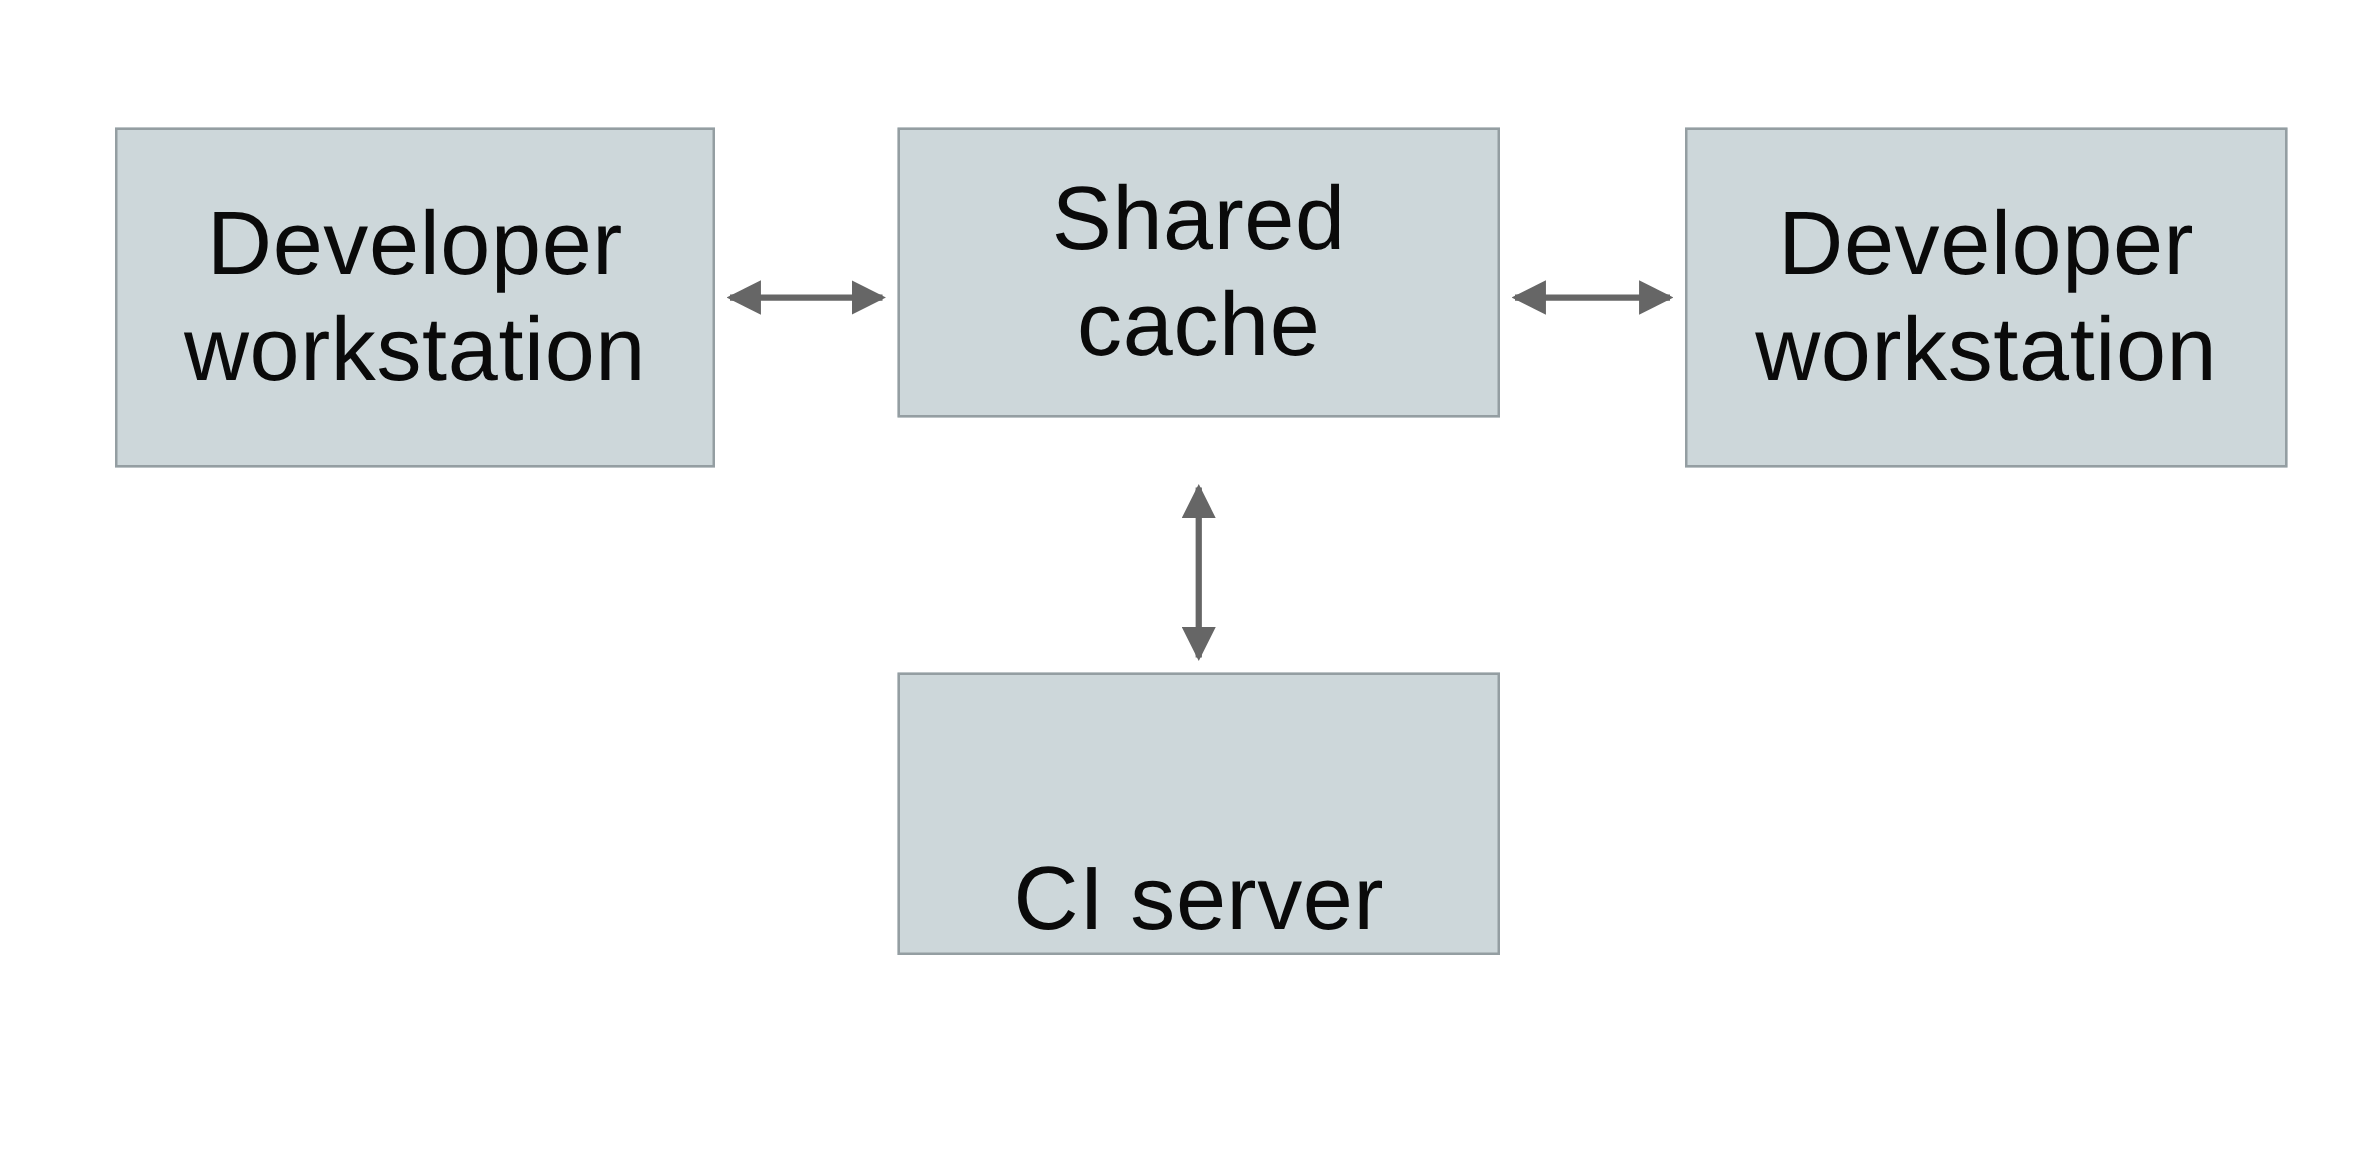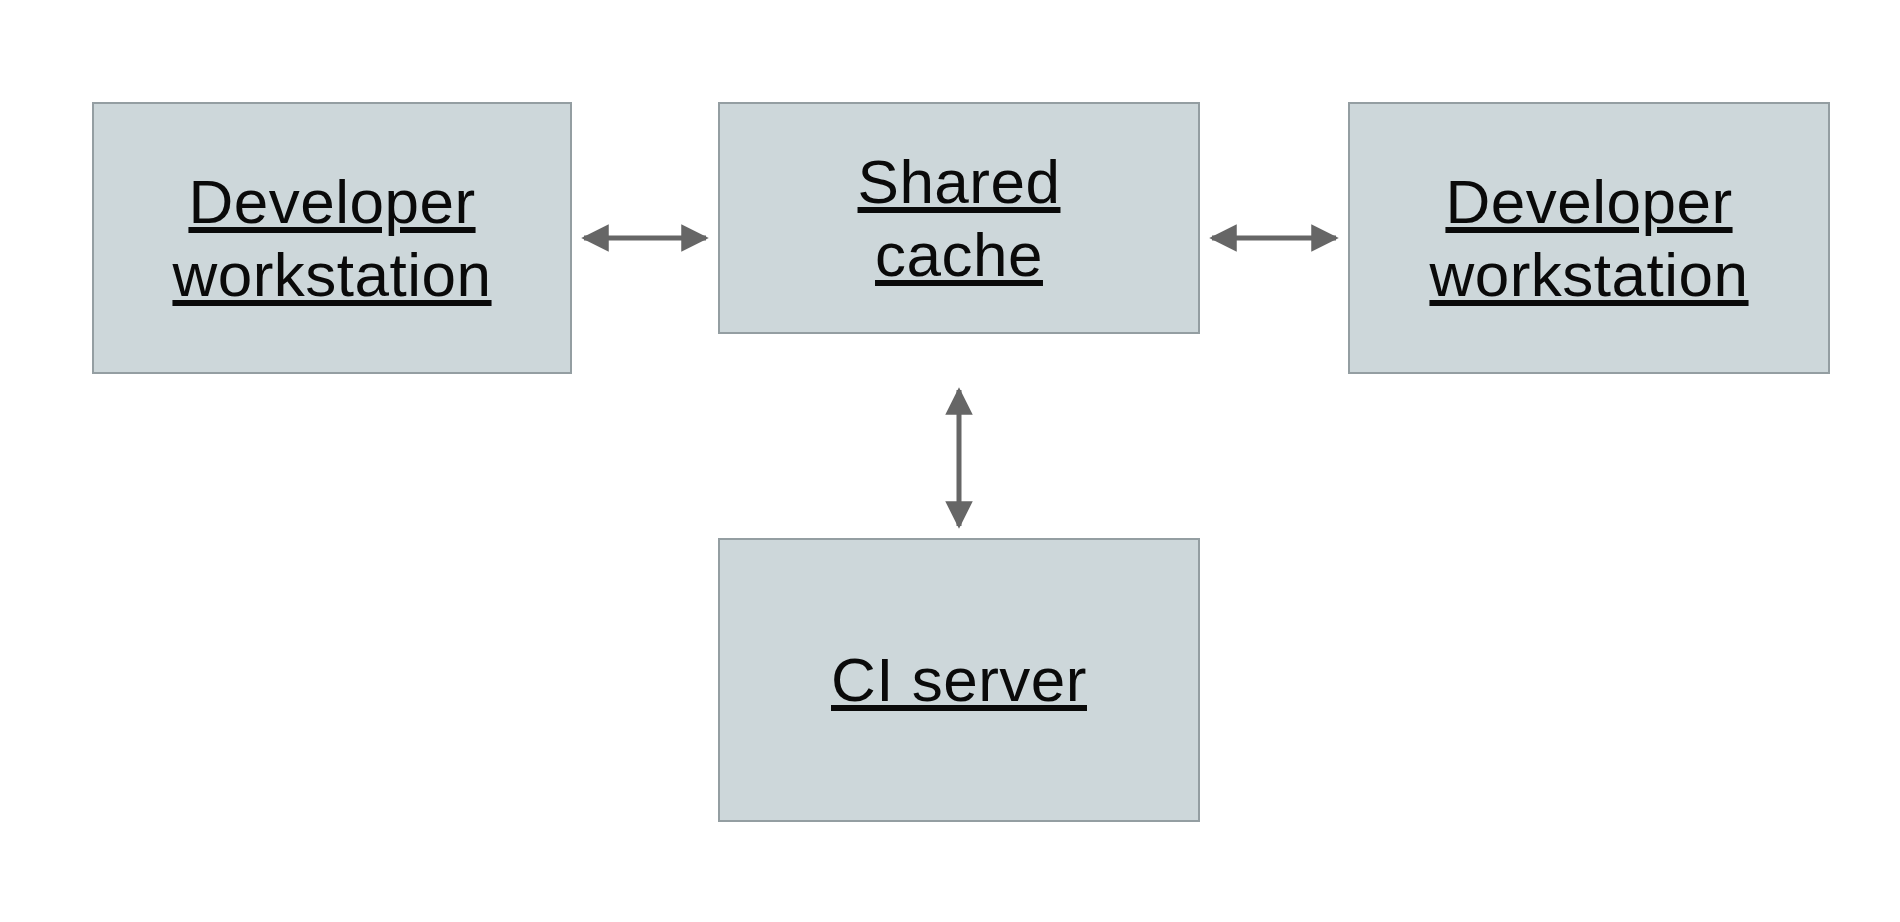--- a/index.html
+++ b/index.html
@@ -30,33 +30,32 @@
   .node {
     position: absolute;
     background: var(--node-fill);
     border: 2px solid var(--node-border);
     display: flex;
     align-items: center;
     justify-content: center;
   }
 
   .node-label {
-    font-size: 62px;
+    font-size: 72px;
     line-height: 1.18;
     color: var(--text-color);
     text-align: center;
     white-space: pre-line;
     letter-spacing: 0.5px;
-    text-decoration: underline;
   }
 
   .node-dev-left      { left: 92px;   top: 102px; width: 480px; height: 272px; }
   .node-shared-cache  { left: 718px;  top: 102px; width: 482px; height: 232px; }
   .node-dev-right     { left: 1348px; top: 102px; width: 482px; height: 272px; }
-  .node-ci-server     { left: 718px;  top: 538px; width: 482px; height: 284px; }
+  .node-ci-server     { left: 718px;  top: 538px; width: 482px; height: 226px; align-items: flex-end; }
 
   .edges {
     position: absolute;
     left: 0;
     top: 0;
     width: 1900px;
     height: 922px;
     pointer-events: none;
   }
 

